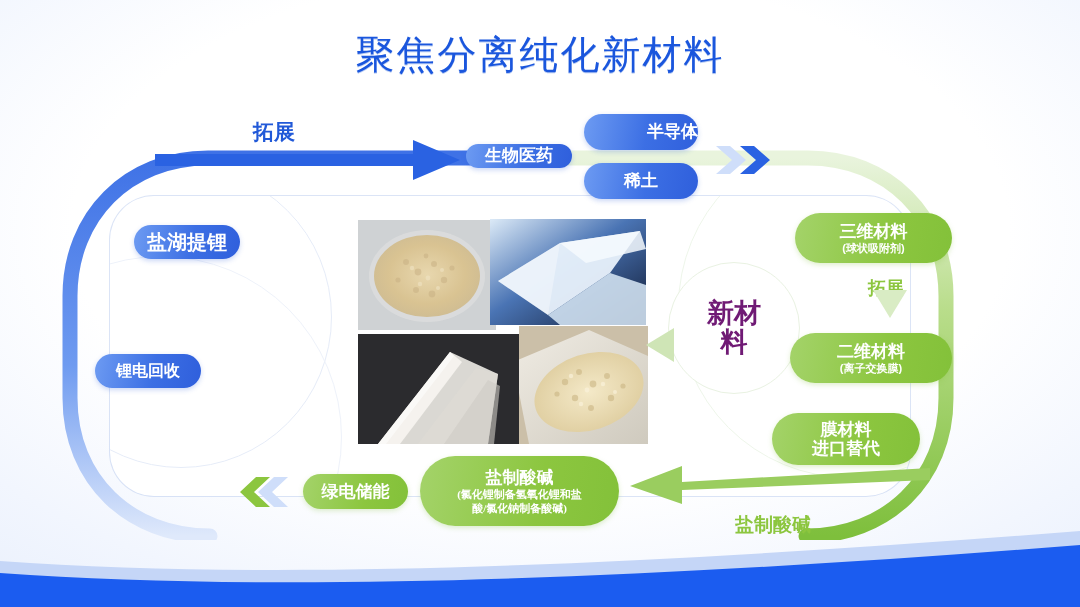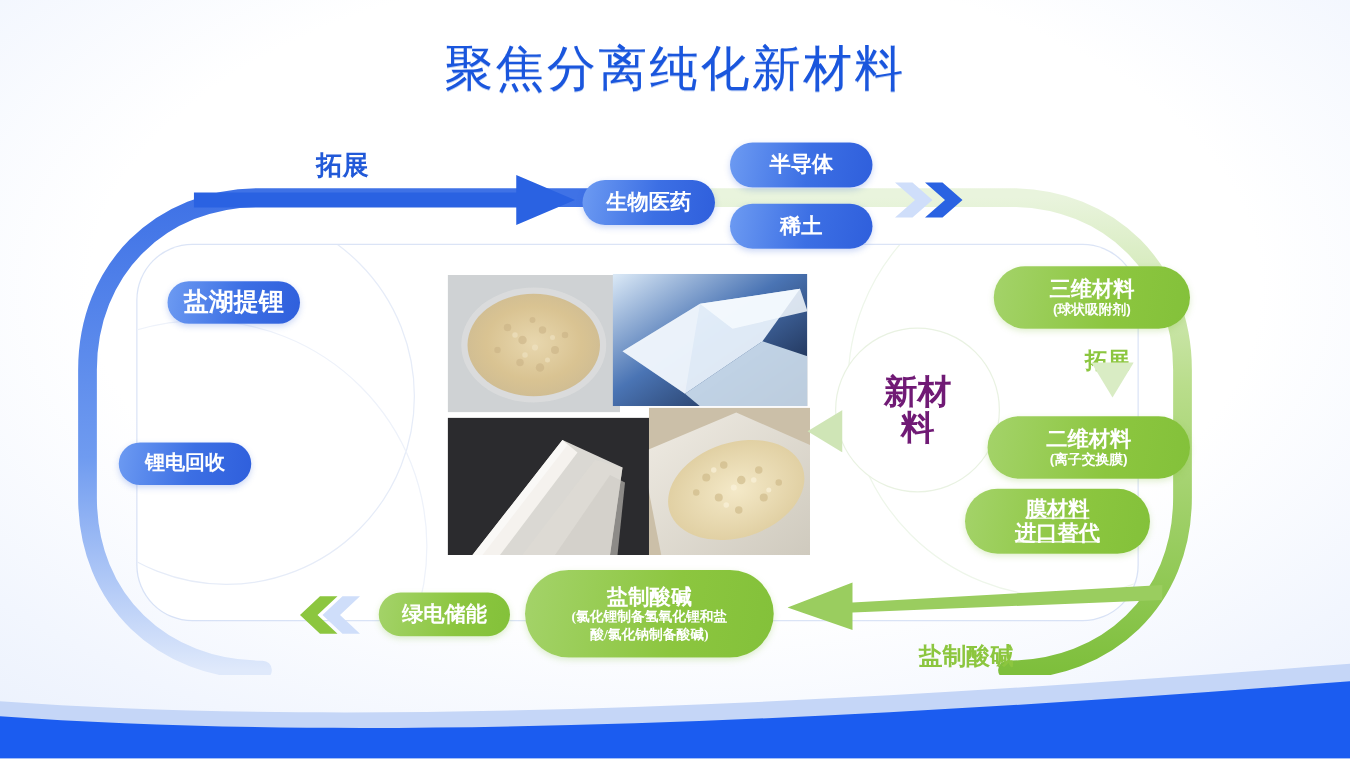--- a/index.html
+++ b/index.html
@@ -113,24 +113,24 @@
       <div class="deco-c2"></div>
       <div class="deco-c3"></div>
   </div>
 
   <div class="lab blue" style="left:253px;top:118px;font-size:21px;">拓展</div>
 
   <svg class="svgbox" style="left:155px;top:138px;width:305px;height:44px;" viewBox="0 0 305 44">
     <path d="M0,16 L258,16 L258,2 L305,22 L258,42 L258,28 L0,28 Z" fill="#2a62e2"></path>
   </svg>
 
-  <div class="pill blue" style="left:466px;top:144px;width:106px;height:36px;font-size:17px;align-items:center;">
+  <div class="pill blue" style="left:466px;top:144px;width:106px;height:24px;font-size:17px;align-items:center;">
     <span>生物医药</span>
   </div>
-  <div class="pill blue" style="left:584px;top:114px;width:114px;height:36px;font-size:17px;">
+  <div class="pill blue" style="left:584px;top:114px;width:114px;height:36px;font-size:17px;align-items:flex-end;">
     <span>半导体</span>
   </div>
   <div class="pill blue" style="left:584px;top:163px;width:114px;height:36px;font-size:17px;">
     <span>稀土</span>
   </div>
 
   <svg class="svgbox" style="left:714px;top:140px;width:60px;height:40px;" viewBox="0 0 60 40">
     <path d="M2,6 L16,6 L32,20 L16,34 L2,34 L18,20 Z" fill="#cfdefa"></path>
     <path d="M26,6 L40,6 L56,20 L40,34 L26,34 L42,20 Z" fill="#2a62e2"></path>
   </svg>
@@ -256,21 +256,21 @@
   <div class="lab green" style="left:868px;top:276px;font-size:18px;">拓展</div>
   <svg class="svgbox" style="left:873px;top:288px;width:34px;height:34px;" viewBox="0 0 34 34">
     <path d="M0,2 L34,2 L17,30 Z" fill="#d9ecc4"></path>
   </svg>
 
   <div class="pill green" style="left:790px;top:333px;width:162px;height:50px;font-size:17px;">
     <span>二维材料</span>
     <span class="sub">(离子交换膜)</span>
   </div>
 
-  <div class="pill green" style="left:772px;top:391px;width:148px;height:52px;font-size:17px;text-decoration:underline;">
+  <div class="pill green" style="left:772px;top:413px;width:148px;height:52px;font-size:17px;">
     <span>膜材料</span>
     <span style="font-size:17px;">进口替代</span>
   </div>
 
   <svg class="svgbox" style="left:240px;top:473px;width:60px;height:38px;" viewBox="0 0 60 38">
     <path d="M34,4 L48,4 L32,19 L48,34 L34,34 L18,19 Z" fill="#cfdefa"></path>
     <path d="M16,4 L30,4 L14,19 L30,34 L16,34 L0,19 Z" fill="#8cc63f"></path>
   </svg>
 
   <div class="pill green" style="left:303px;top:474px;width:105px;height:35px;font-size:17px;">

